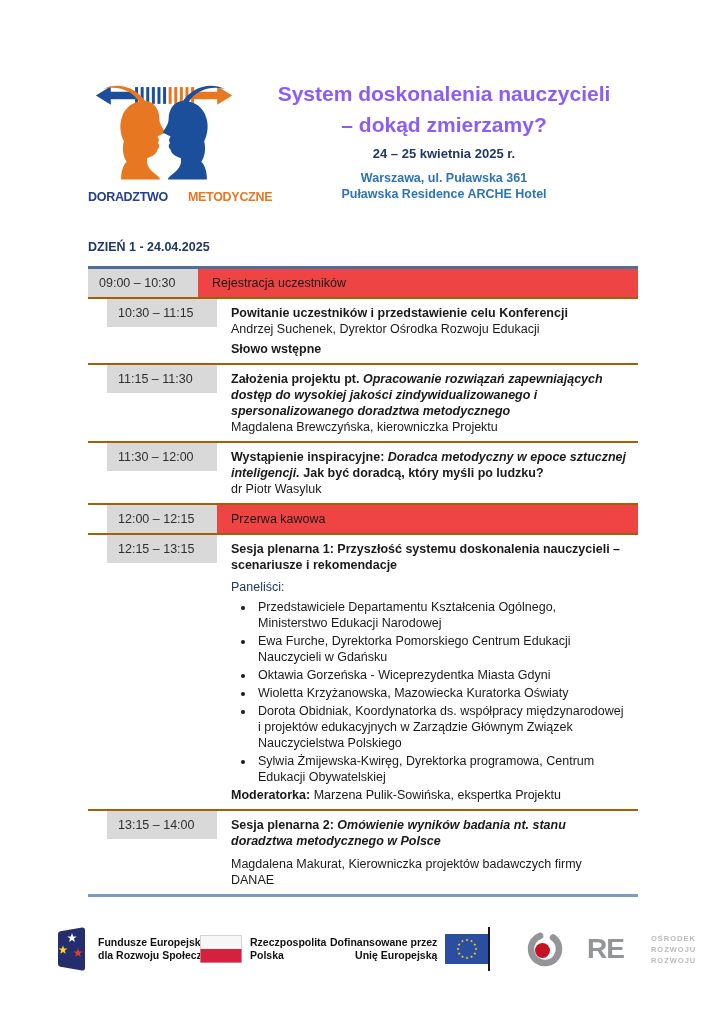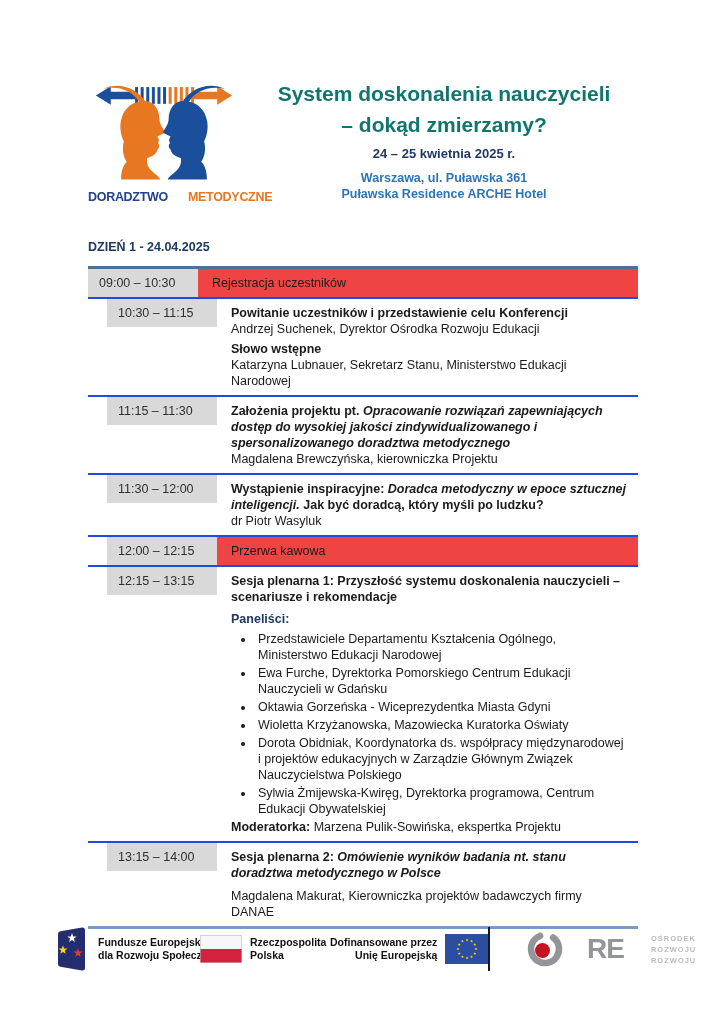--- a/index.html
+++ b/index.html
@@ -7,41 +7,41 @@
         font-family:"Liberation Sans", sans-serif;overflow:hidden;color:#1a1a1a;}
 
   
   .logo-wrap{position:absolute;left:88px;top:74px;width:152px;text-align:center;}
   .logo-art{display:block;margin:0 auto;}
   .logo-text{margin-top:4px;font-size:12.5px;font-weight:bold;letter-spacing:-0.3px;white-space:nowrap;}
   .logo-text .lt1{color:#24408F;}
   .logo-text .lt2{color:#E87722;margin-left:20px;}
 
   .title-block{position:absolute;left:244px;top:78px;width:400px;text-align:center;}
-  .main-title{font-size:21px;font-weight:bold;color:#0f766e;line-height:31px;margin:0;}
+  .main-title{font-size:21px;font-weight:bold;color:#8b5cf6;line-height:31px;margin:0;}
   .event-date{margin-top:6px;font-size:13px;font-weight:bold;color:#1F3864;}
   .venue{margin-top:9px;font-size:12.5px;font-weight:bold;color:#2E74B5;line-height:16px;}
 
   
   .day-header{position:absolute;left:88px;top:240px;font-size:12.5px;font-weight:bold;color:#1F3864;}
 
   
   .agenda{position:absolute;left:88px;top:266px;width:550px;
           border-top:3px solid #4E6F99;border-bottom:3px solid #7A9CC4;}
   .agrow{display:flex;align-items:flex-start;}
-  .agrow + .agrow{border-top:2px solid #1d4ed8;padding-left:19px;}
+  .agrow + .agrow{border-top:2px solid #a16207;padding-left:19px;}
   .time{flex:0 0 110px;box-sizing:border-box;background:#D9D9D9;
         padding:6px 4px 6px 11px;font-size:12.5px;color:#2F2F2F;line-height:16px;}
   .cell{flex:1;box-sizing:border-box;padding:6px 10px 6px 14px;font-size:12.5px;line-height:16px;color:#1a1a1a;}
   .agrow.gray .cell{background:#ef4444;}
   .b{font-weight:bold;}
   .bi{font-weight:bold;font-style:italic;}
   .gap{margin-top:4px;}
   .gap8{margin-top:7px;}
-  .panel-label{color:#1F3864;font-weight:bold;margin:6px 0 4px;}
+  .panel-label{color:#1F3864;font-weight:normal;margin:6px 0 4px;}
   ul.bullets{margin:0;padding:0 0 0 24px;list-style:disc;}
   ul.bullets li{margin:0 0 2px;padding-left:3px;}
 
   
   .footer{position:absolute;left:0;top:924px;width:724px;height:56px;font-size:10.5px;font-weight:bold;color:#111;}
   .fitem{position:absolute;display:flex;align-items:center;gap:8px;top:0;height:50px;}
   .fe-group{left:50px;}
   .pl-group{left:200px;}
   .eu-group{left:330px;}
   .flabel{line-height:13px;}
@@ -110,21 +110,20 @@
       <div class="time">09:00 – 10:30</div>
       <div class="cell">Rejestracja uczestników</div>
     </div>
 
     <div class="agrow">
       <div class="time">10:30 – 11:15</div>
       <div class="cell">
         <div class="b">Powitanie uczestników i przedstawienie celu Konferencji</div>
         <div>Andrzej Suchenek, Dyrektor Ośrodka Rozwoju Edukacji</div>
         <div class="b gap">Słowo wstępne</div>
-        <div>Katarzyna Lubnauer, Sekretarz Stanu, Ministerstwo Edukacji Narodowej</div>
       </div>
     </div>
 
     <div class="agrow">
       <div class="time">11:15 – 11:30</div>
       <div class="cell">
         <div><span class="b">Założenia projektu pt. </span><span class="bi">Opracowanie rozwiązań zapewniających dostęp do wysokiej jakości zindywidualizowanego i spersonalizowanego doradztwa metodycznego</span></div>
         <div>Magdalena Brewczyńska, kierowniczka Projektu</div>
       </div>
     </div>

